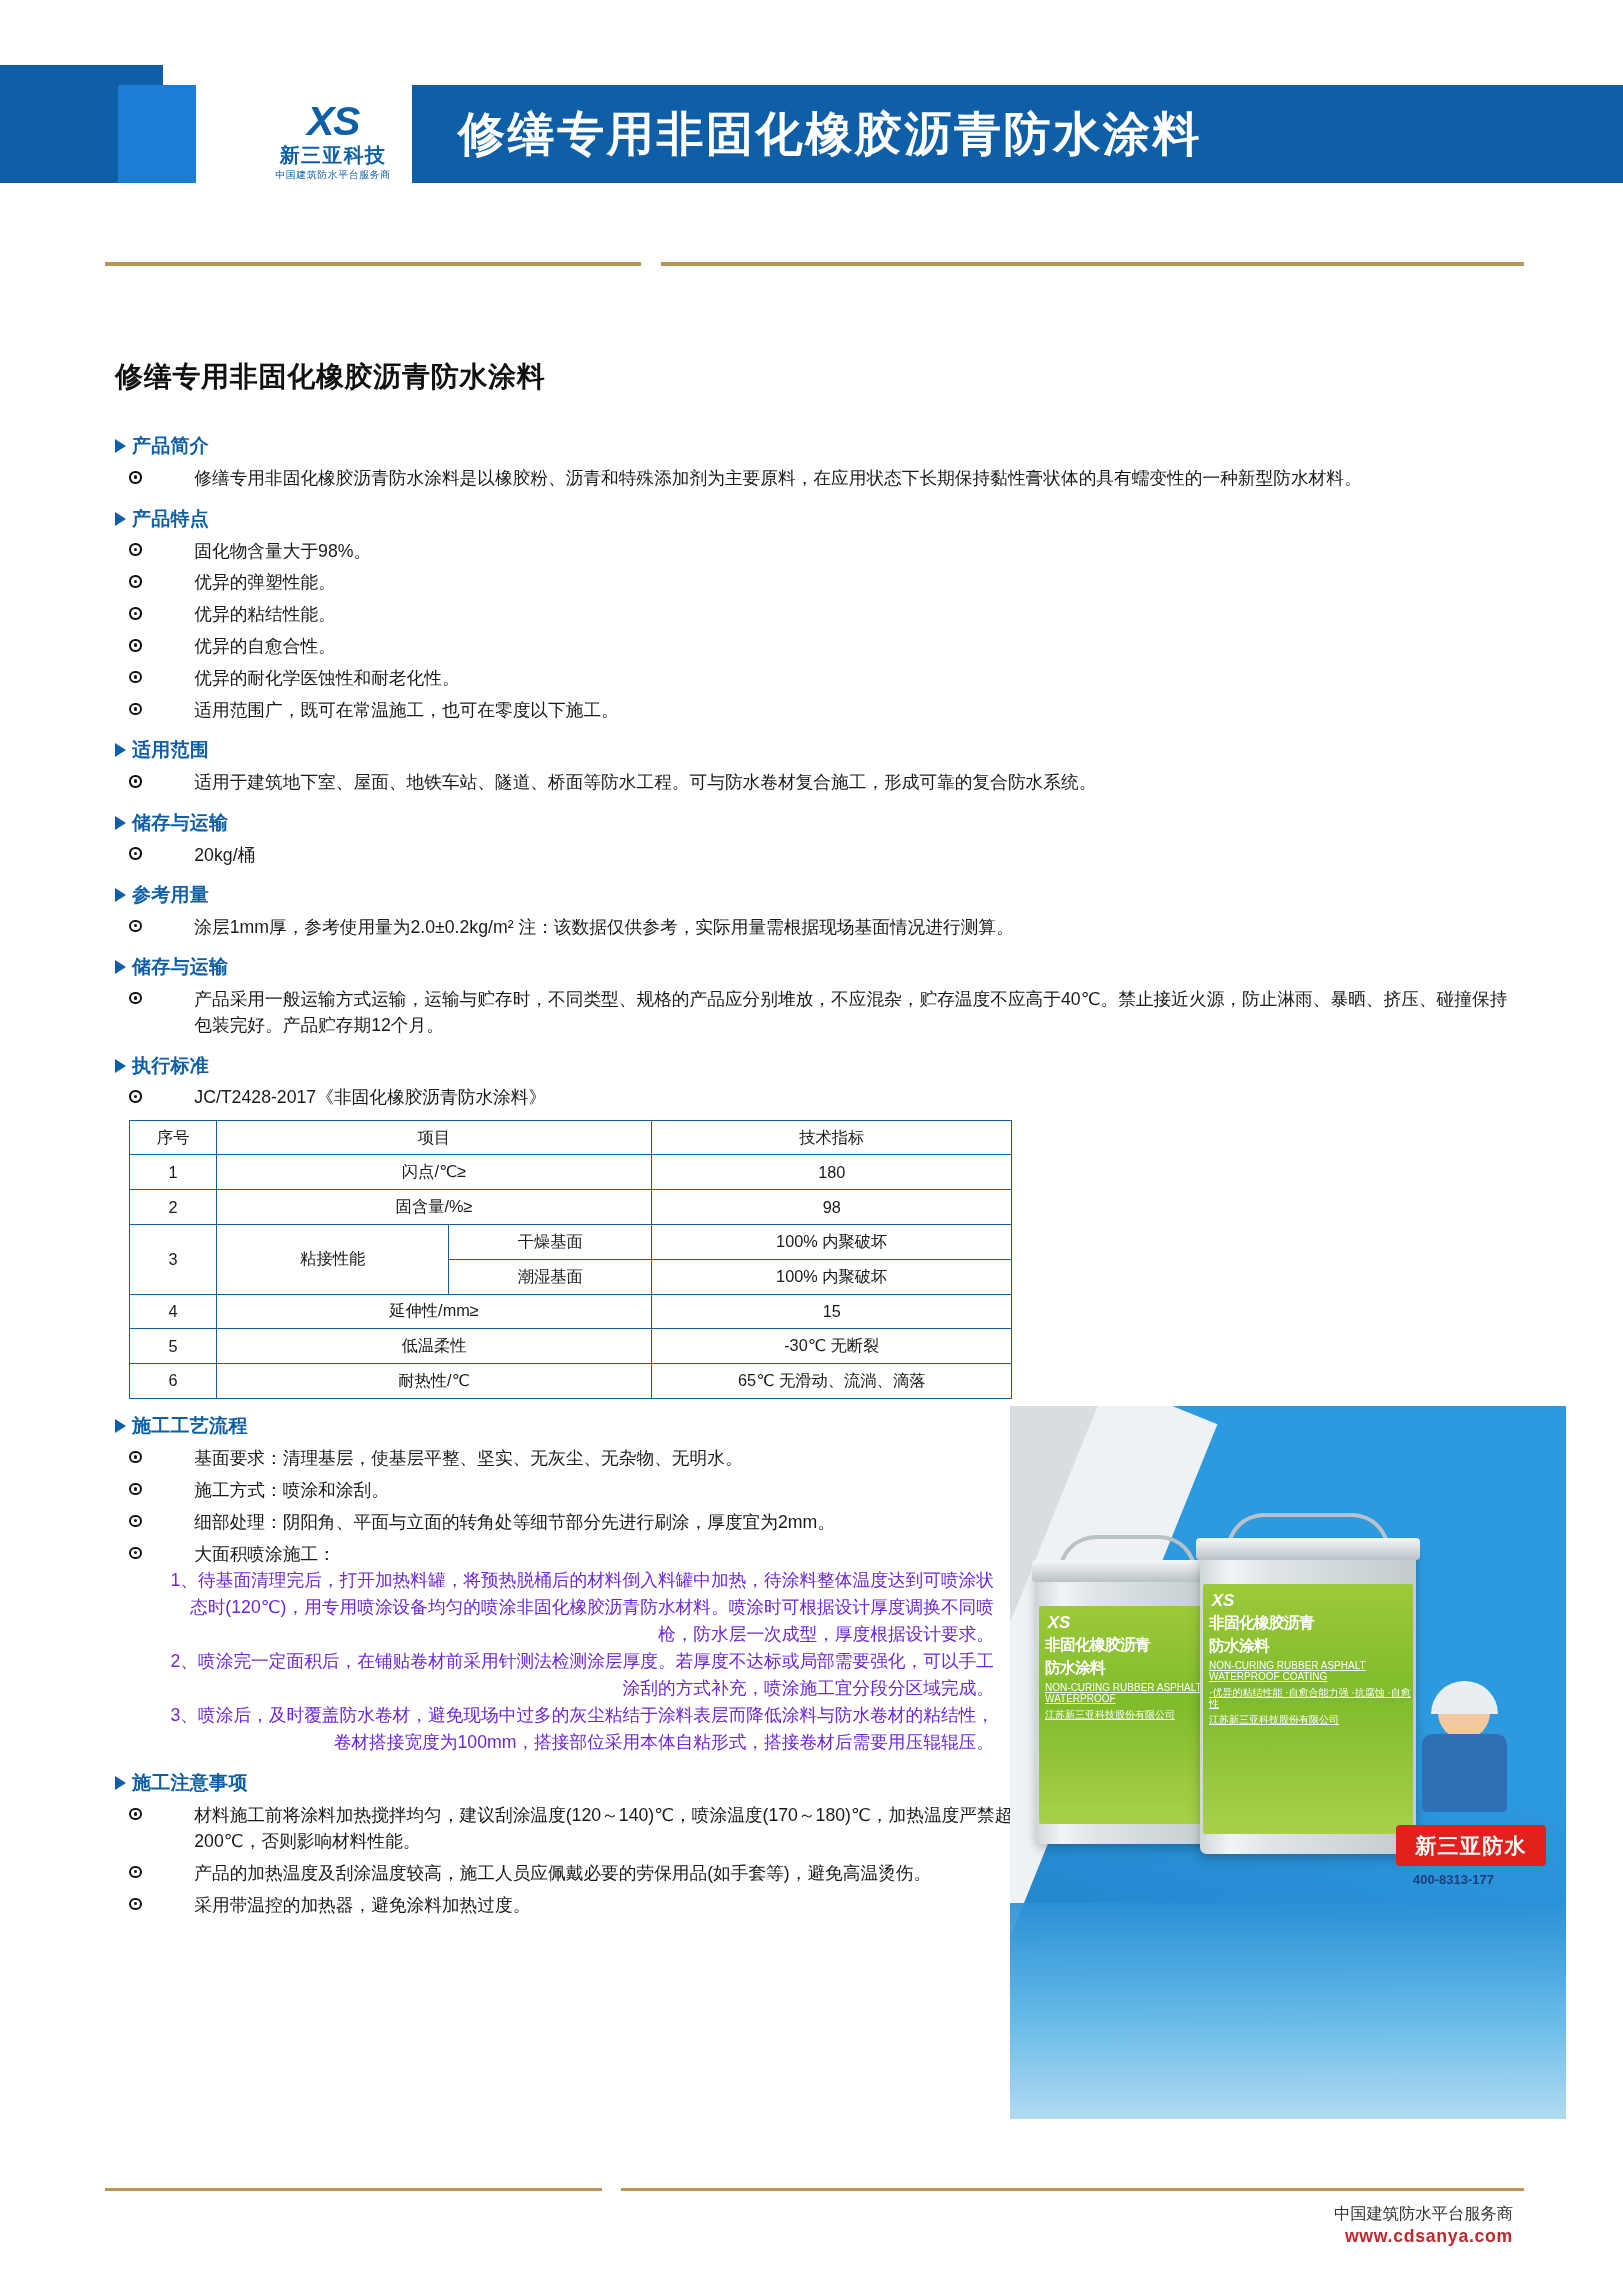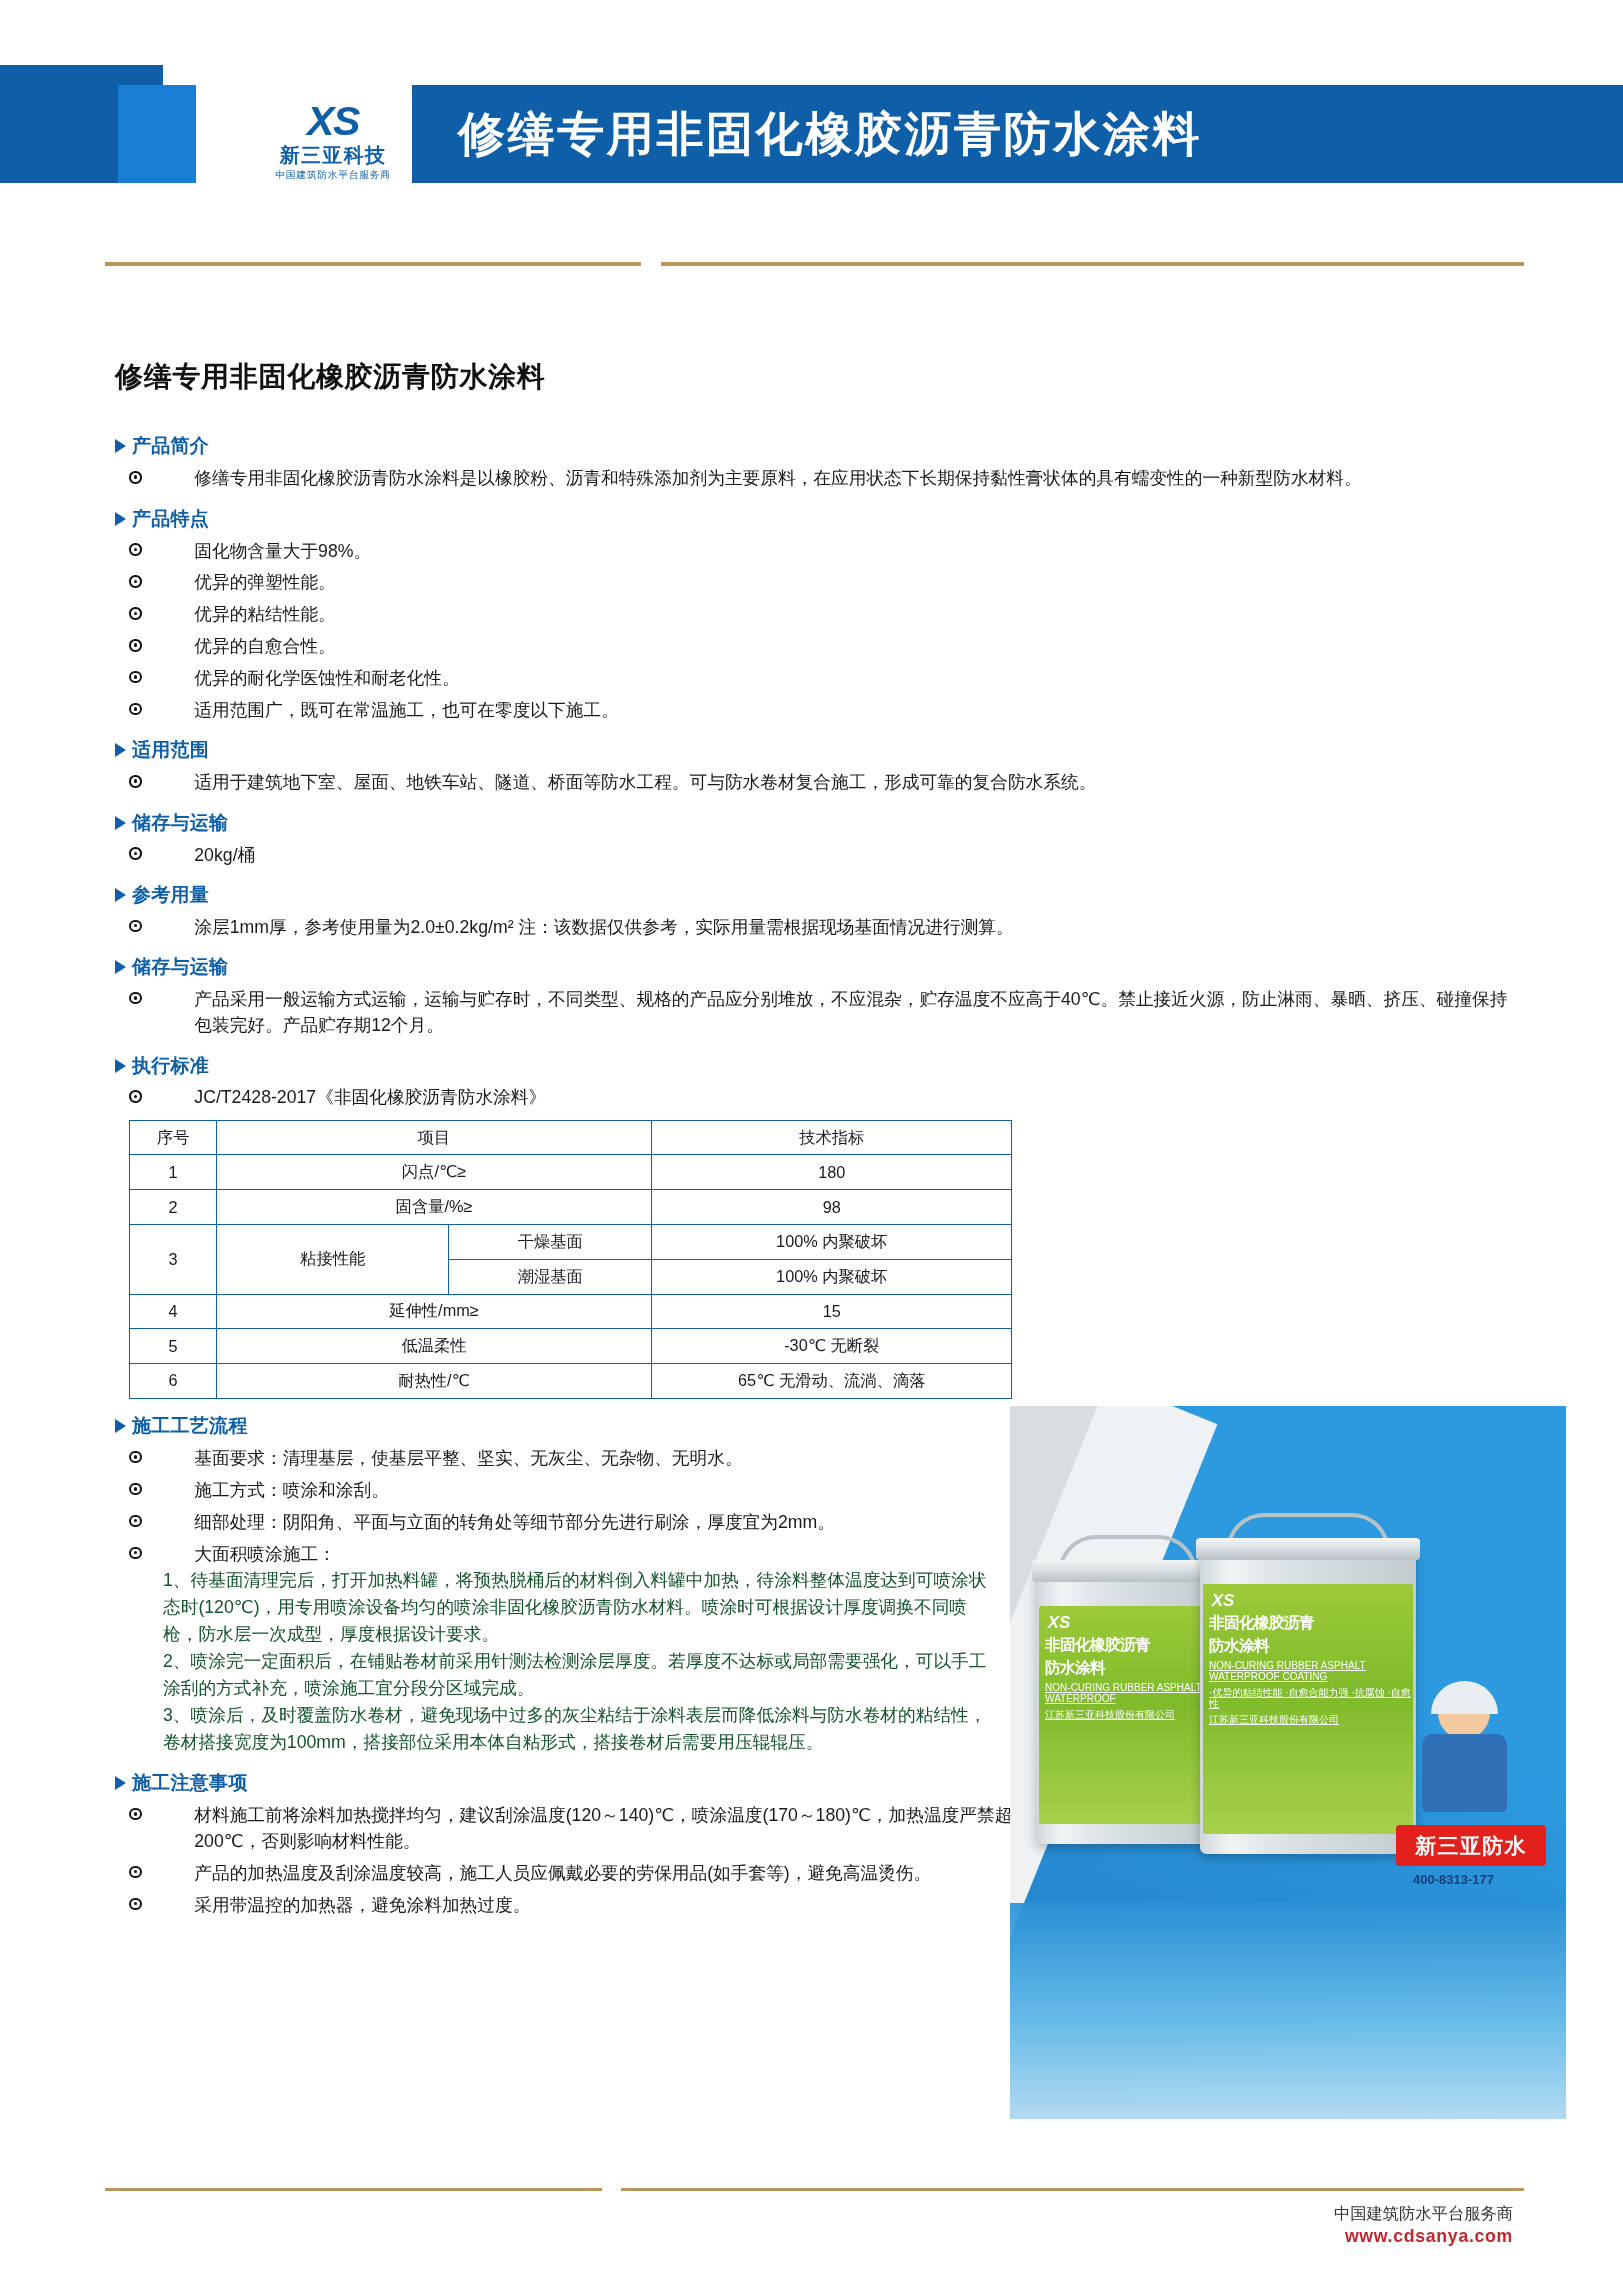--- a/index.html
+++ b/index.html
@@ -89,21 +89,21 @@
     box-sizing:border-box;position:relative;
   }
   .bdot:after{
     content:"";position:absolute;left:2.3px;top:2.3px;width:3.3px;height:3.3px;
     border-radius:50%;background:#111;
   }
   .btext{
     font-size:17.7px;line-height:26px;color:#1a1a1a;
   }
   .sub-para{
-    font-size:17.7px;line-height:27px;color:#14532d;margin-left:48px;
+    font-size:17.7px;line-height:27px;color:#6d28d9;margin-left:48px;text-align:right;
   }
   
   table.spec{
     border-collapse:collapse;margin:9.2px 0 0 14.4px;width:883px;
     font-size:16.3px;color:#1a1a1a;
   }
   table.spec td,table.spec th{
     border:1.3px solid #0e5fa8;text-align:center;padding:5.9px 2.6px;font-weight:normal;
   }
   table.spec .c-no{width:69px;}

